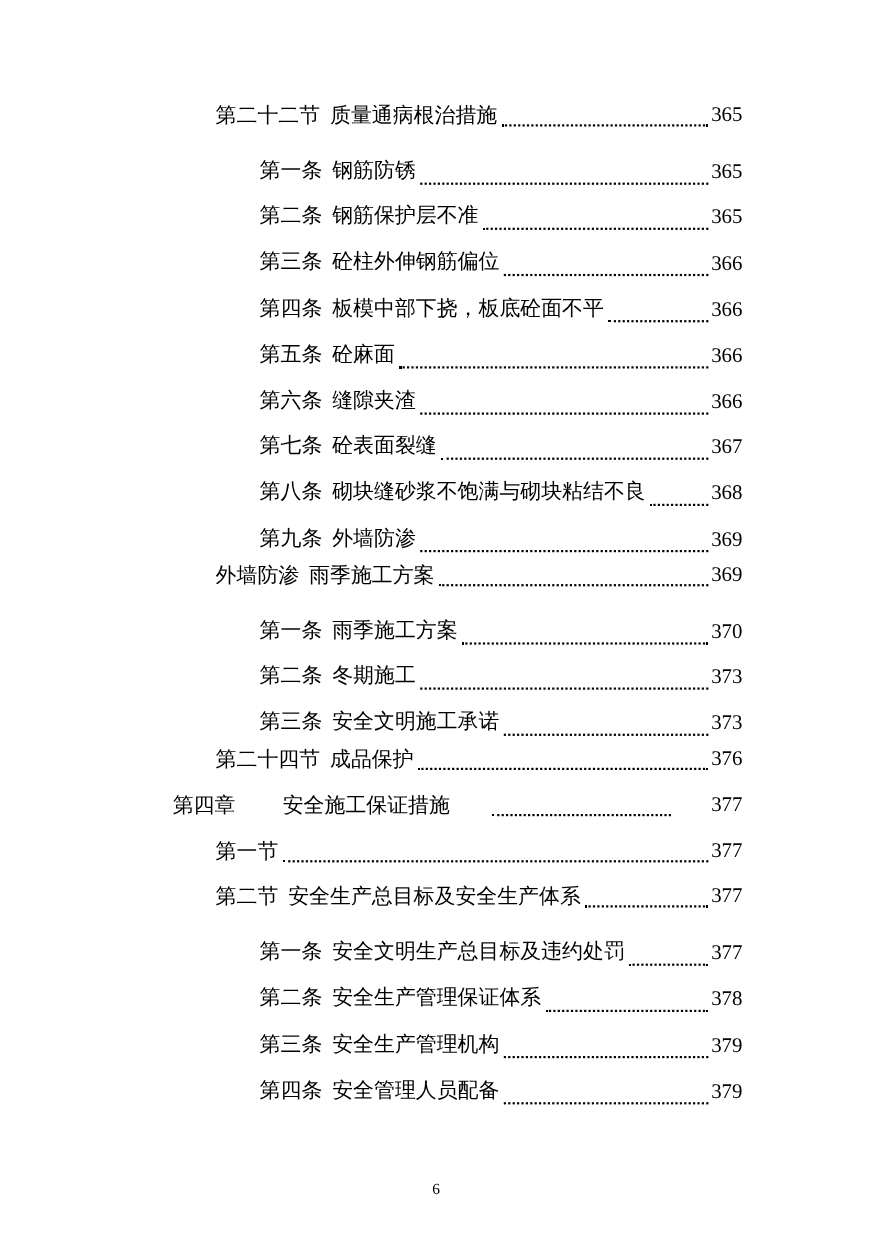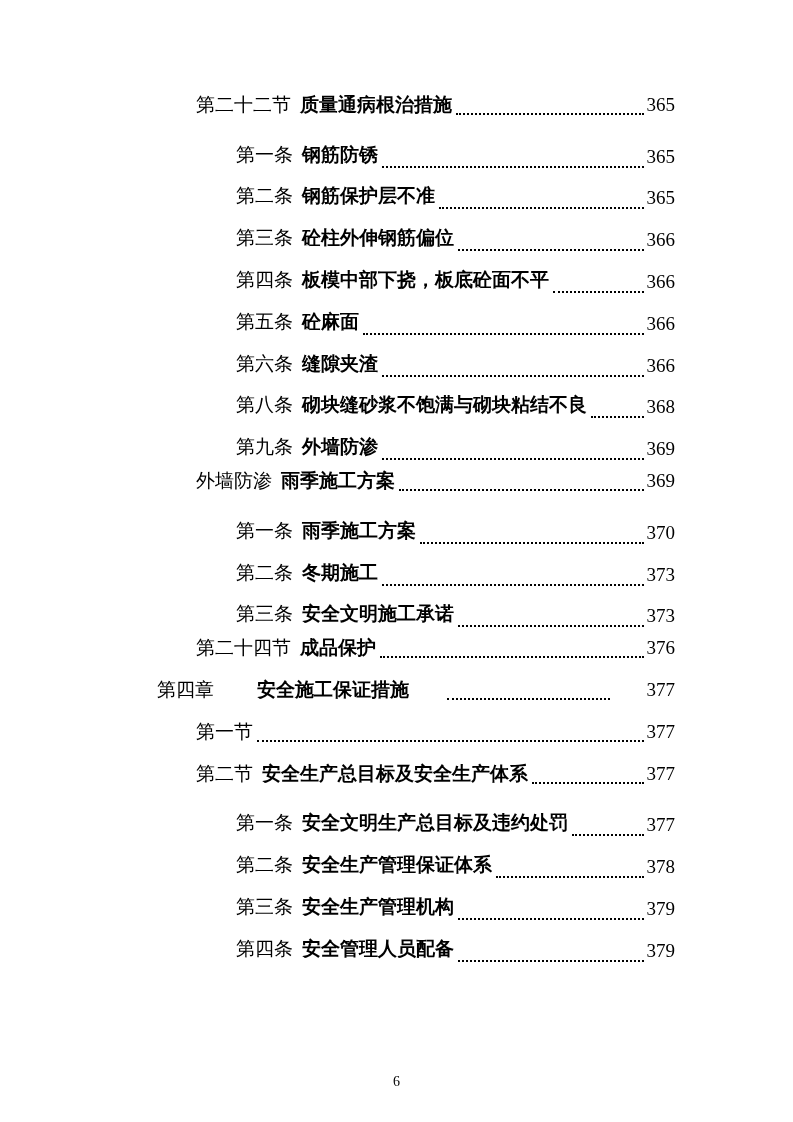--- a/index.html
+++ b/index.html
@@ -30,21 +30,21 @@
     height: 41.8px;
     font-size: 19px;
     white-space: nowrap;
   }
   .toc-row.chapter { padding-left: 0; gap: 34px; }
   .toc-row.section { padding-left: 39px; }
   .toc-row.article { padding-left: 79px; align-items: flex-end; }
   .toc-label { flex: 0 0 auto; }
   .toc-title {
     flex: 0 0 auto;
-    font-weight: bold;
+    font-weight: normal;
     margin-left: 9px;
   }
   .toc-leader {
     flex: 1 1 auto;
     min-width: 12px;
     height: 1.05em;
     border-bottom: 2px dotted #000;
     margin: 0 3px 0 4px;
   }
   .toc-page { flex: 0 0 auto; }
@@ -98,20 +98,26 @@
     <span class="toc-leader"></span>
     <span class="toc-page">366</span>
   </div>
       <div class="toc-row article">
     <span class="toc-label">第六条</span>
     <span class="toc-title">缝隙夹渣</span>
     <span class="toc-leader"></span>
     <span class="toc-page">366</span>
   </div>
       <div class="toc-row article">
+    <span class="toc-label">第七条</span>
+    <span class="toc-title">砼表面裂缝</span>
+    <span class="toc-leader"></span>
+    <span class="toc-page">367</span>
+  </div>
+      <div class="toc-row article">
     <span class="toc-label">第八条</span>
     <span class="toc-title">砌块缝砂浆不饱满与砌块粘结不良</span>
     <span class="toc-leader"></span>
     <span class="toc-page">368</span>
   </div>
       <div class="toc-row article">
     <span class="toc-label">第九条</span>
     <span class="toc-title">外墙防渗</span>
     <span class="toc-leader"></span>
     <span class="toc-page">369</span>

